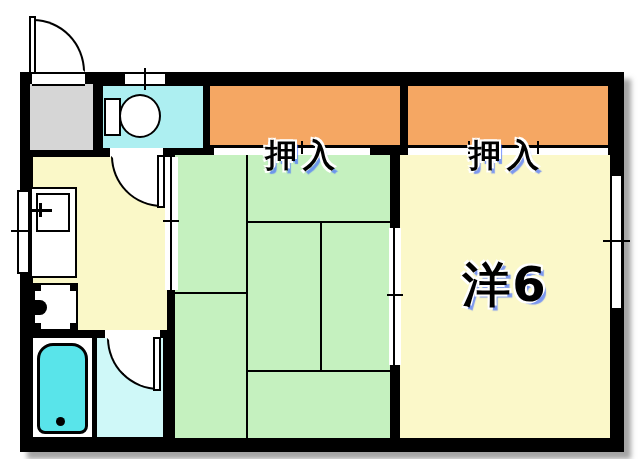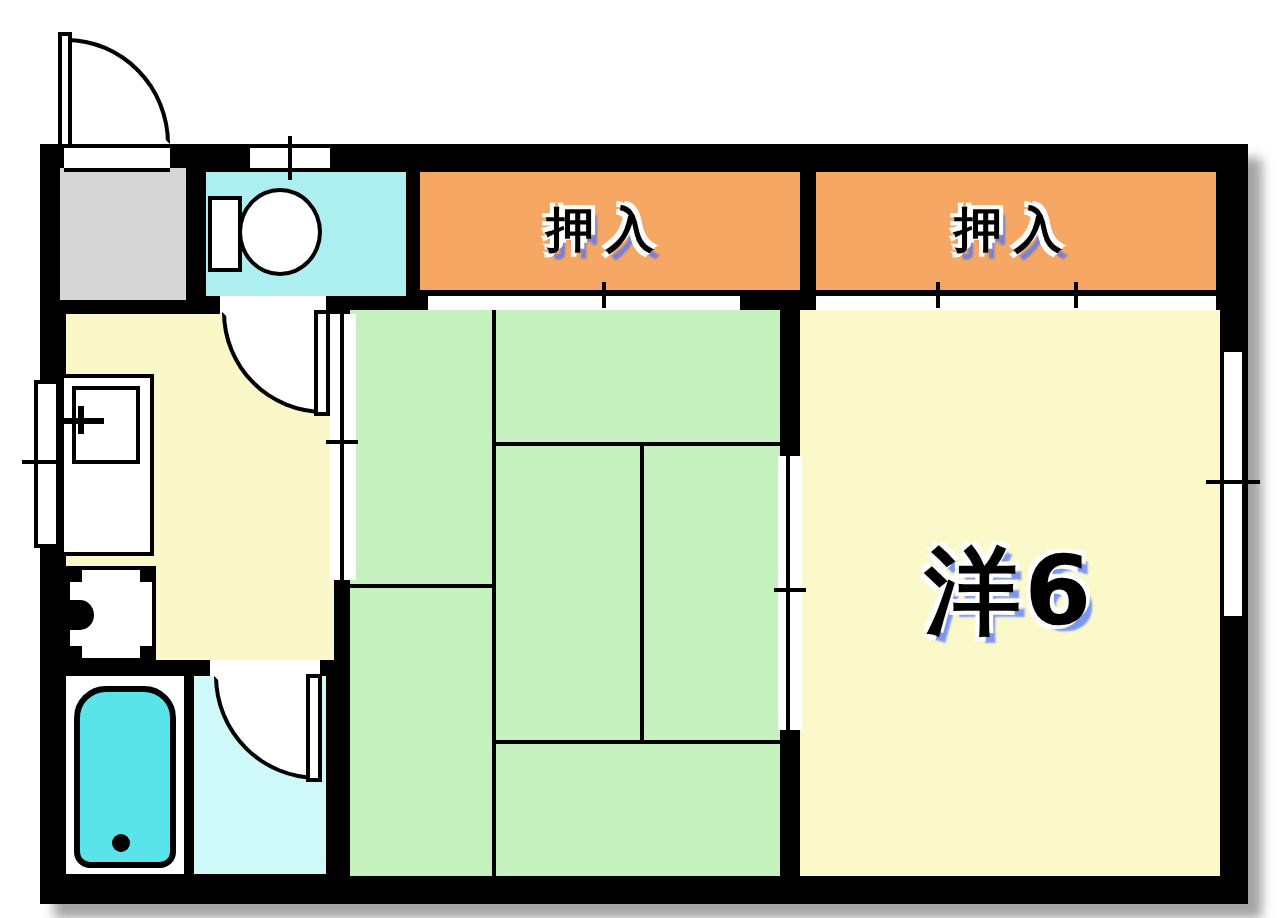--- a/index.html
+++ b/index.html
@@ -20,21 +20,21 @@
   .fan{background:#fff;box-sizing:border-box;border:2px solid transparent;}
   .fan.bl{border-bottom-left-radius:100% 100%;border-left-color:#000;border-bottom-color:#000;}
   .fan.tr{border-top-right-radius:100% 100%;border-top-color:#000;border-right-color:#000;}
   .leaf{background:#fff;border:2px solid #000;box-sizing:border-box;}
   
   .room-label{
     color:#000;font-weight:bold;text-align:center;white-space:nowrap;
     transform:translate(-50%,-50%);line-height:1;
     text-shadow:-2px -2px 0 #fff,2px -2px 0 #fff,-2px 2px 0 #fff,3px 3px 1px rgba(70,110,255,0.7);
   }
-  .closet-label{font-size:24px;letter-spacing:6px;}
+  .closet-label{font-size:32px;letter-spacing:6px;margin-top:40px;}
   .big-label{font-size:48px;letter-spacing:2px;}
   
   .fixture{background:#fff;border:2px solid #000;box-sizing:border-box;}
 </style>
 </head>
 <body>
 
 <div id="stage">
 
   <div class="abs" id="frame"></div>
@@ -104,15 +104,15 @@
   <div class="abs ln" style="left:70px;top:284px;width:7px;height:7px;"></div>
   <div class="abs ln" style="left:34px;top:323px;width:7px;height:7px;"></div>
   <div class="abs ln" style="left:70px;top:323px;width:7px;height:7px;"></div>
   <div class="abs ln" style="left:33px;top:300px;width:14px;height:15px;border-radius:0 50% 50% 0;"></div>
 
   <div class="abs" style="left:37px;top:343px;width:51px;height:91px;background:#59E4EA;border:3px solid #000;box-sizing:border-box;border-radius:16px 16px 8px 8px;"></div>
   <div class="abs" style="left:56px;top:417px;width:9px;height:9px;background:#000;border-radius:50%;"></div>
 
   <div class="abs room-label closet-label" style="left:303px;top:115px;">押入</div>
   <div class="abs room-label closet-label" style="left:507px;top:115px;">押入</div>
-  <div class="abs room-label big-label" style="left:505px;top:296px;">洋6</div>
+  <div class="abs room-label big-label" style="left:505px;top:284px;">洋6</div>
 
 </div>
 
 </body></html>

